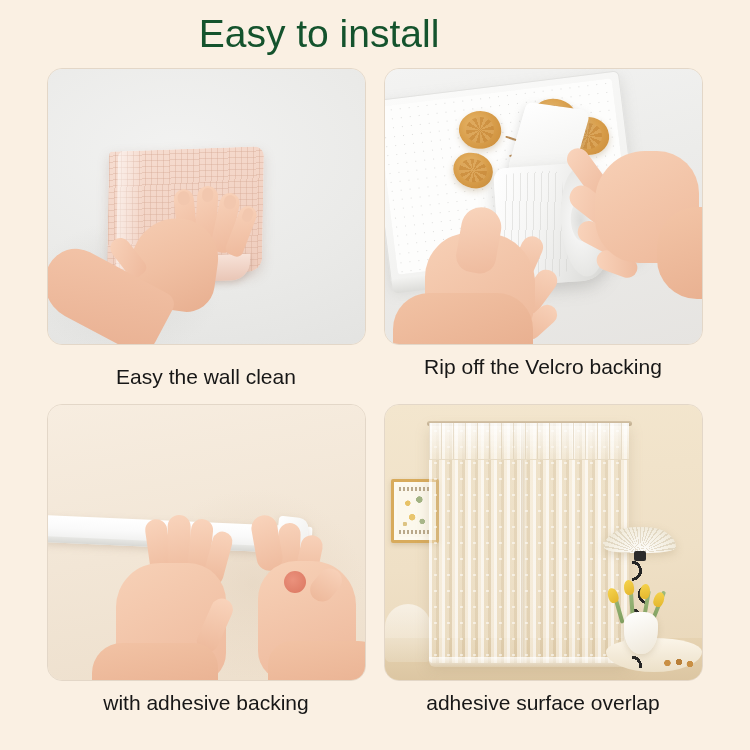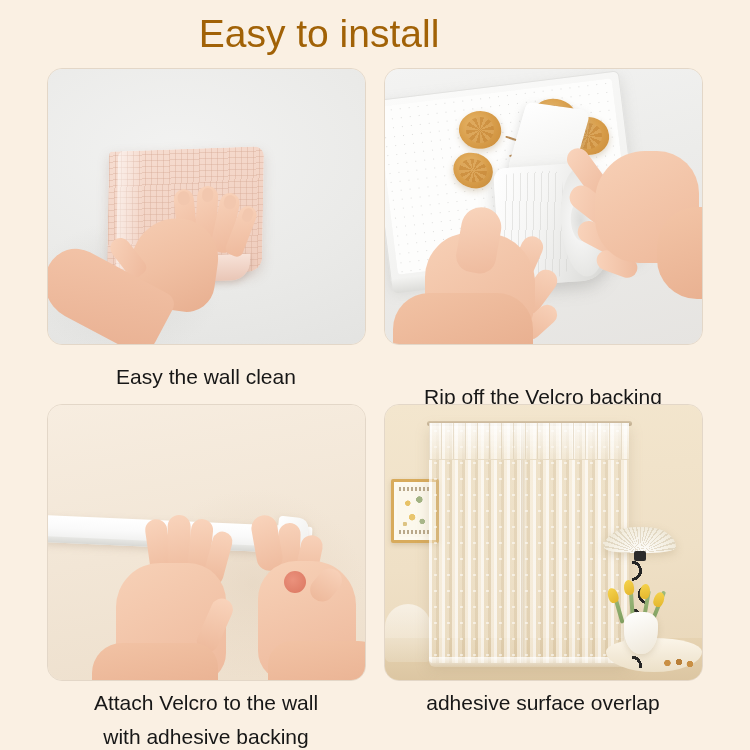--- a/index.html
+++ b/index.html
@@ -12,21 +12,21 @@
     position:relative;
   }
   .page{position:relative;width:750px;height:750px;}
 
   
   .title{
     position:absolute;top:11px;left:0;width:638px;
     text-align:center;
     font-size:39px;
     line-height:46px;
-    color:#a16207;
+    color:#14532d;
     letter-spacing:0px;
     font-weight:400;
   }
 
   
   .panel{
     position:absolute;
     border-radius:15px;
     overflow:hidden;
     border:1px solid #e3d7c8;
@@ -39,21 +39,21 @@
 
   .cap{
     position:absolute;
     text-align:center;
     font-size:21px;
     line-height:34px;
     color:#171717;
     width:330px;
   }
   #c1{left:41px;top:360px;}
-  #c2{left:378px;top:380px;}
+  #c2{left:378px;top:350px;}
   #c3{left:41px;top:686px;}
   #c4{left:378px;top:686px;}
 
   
   .wall-white{position:absolute;inset:0;background:
      radial-gradient(ellipse 120% 90% at 40% 30%, #f2f2f1 0%, #eaeae8 55%, #e2e2e0 100%);}
   .wall-white .shade{position:absolute;left:-5%;top:55%;width:60%;height:50%;
      background:radial-gradient(ellipse at 50% 50%,rgba(195,195,193,.35),rgba(195,195,193,0) 70%);}
 
   .cloth{
@@ -450,21 +450,20 @@
       <div class="fg h3r1"></div>
       <div class="fg h3r2"></div>
       <div class="thumb"></div>
       <div class="palm"></div>
       <div class="pinch"></div>
       <div class="fg h3r3"></div>
       <div class="arm"></div>
     </div>
   </div>
   <div class="cap" id="c3">
-    <div>Attach Velcro to the wall</div>
     <div>with adhesive backing</div>
   </div>
 
   <div class="panel" id="p4">
     <div class="room"></div>
     <div class="floorline"></div>
     <div class="stool"></div>
     <div class="frame">
       <div class="art"></div>
       <div class="cap1"></div>

